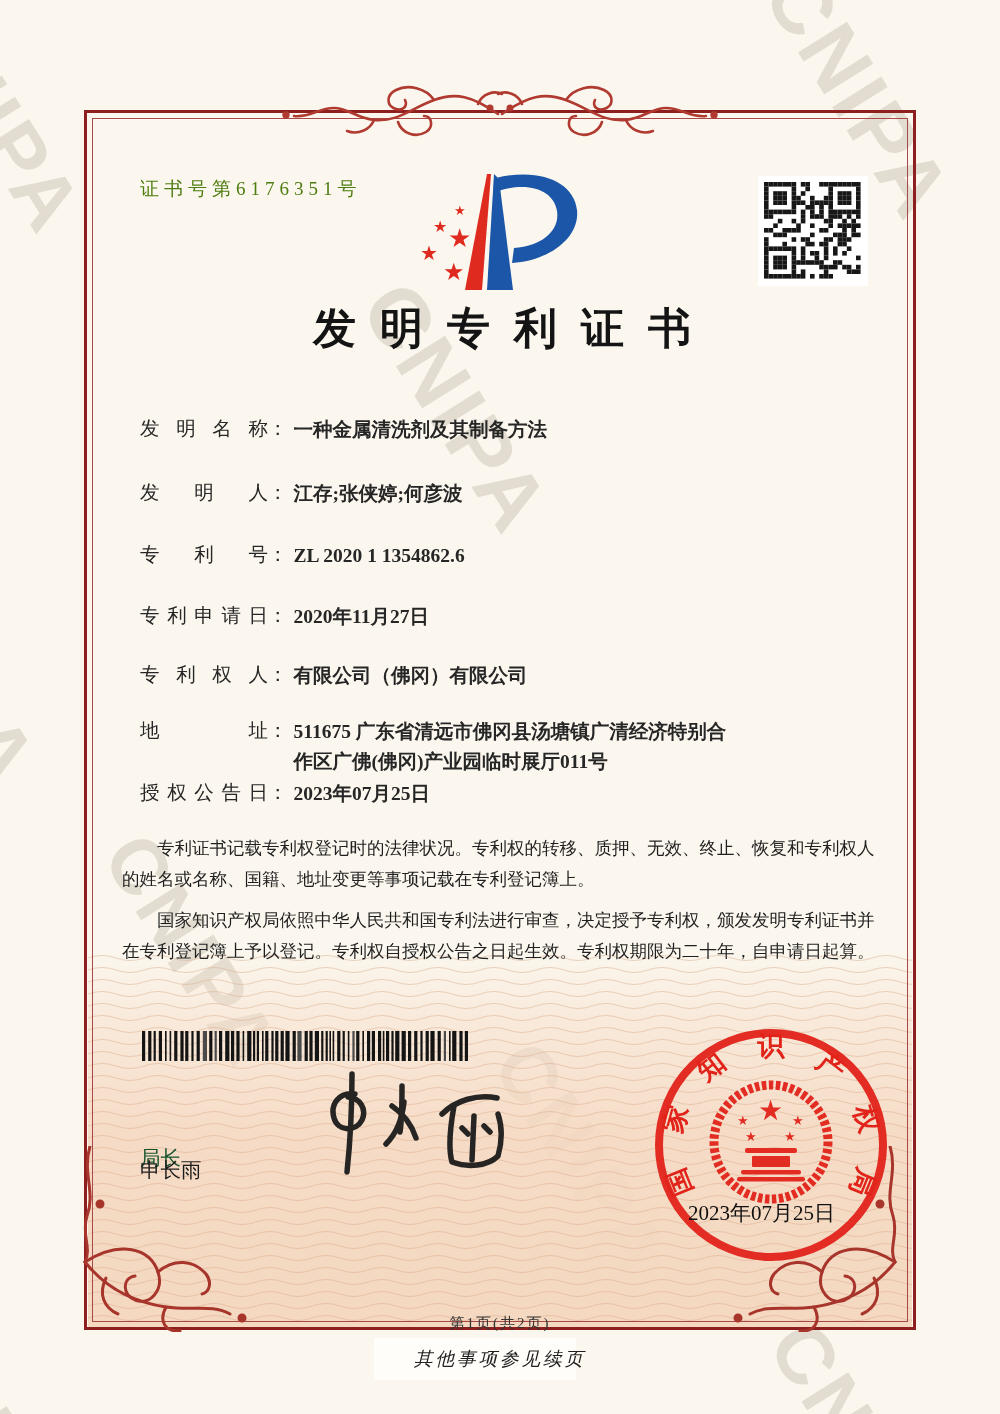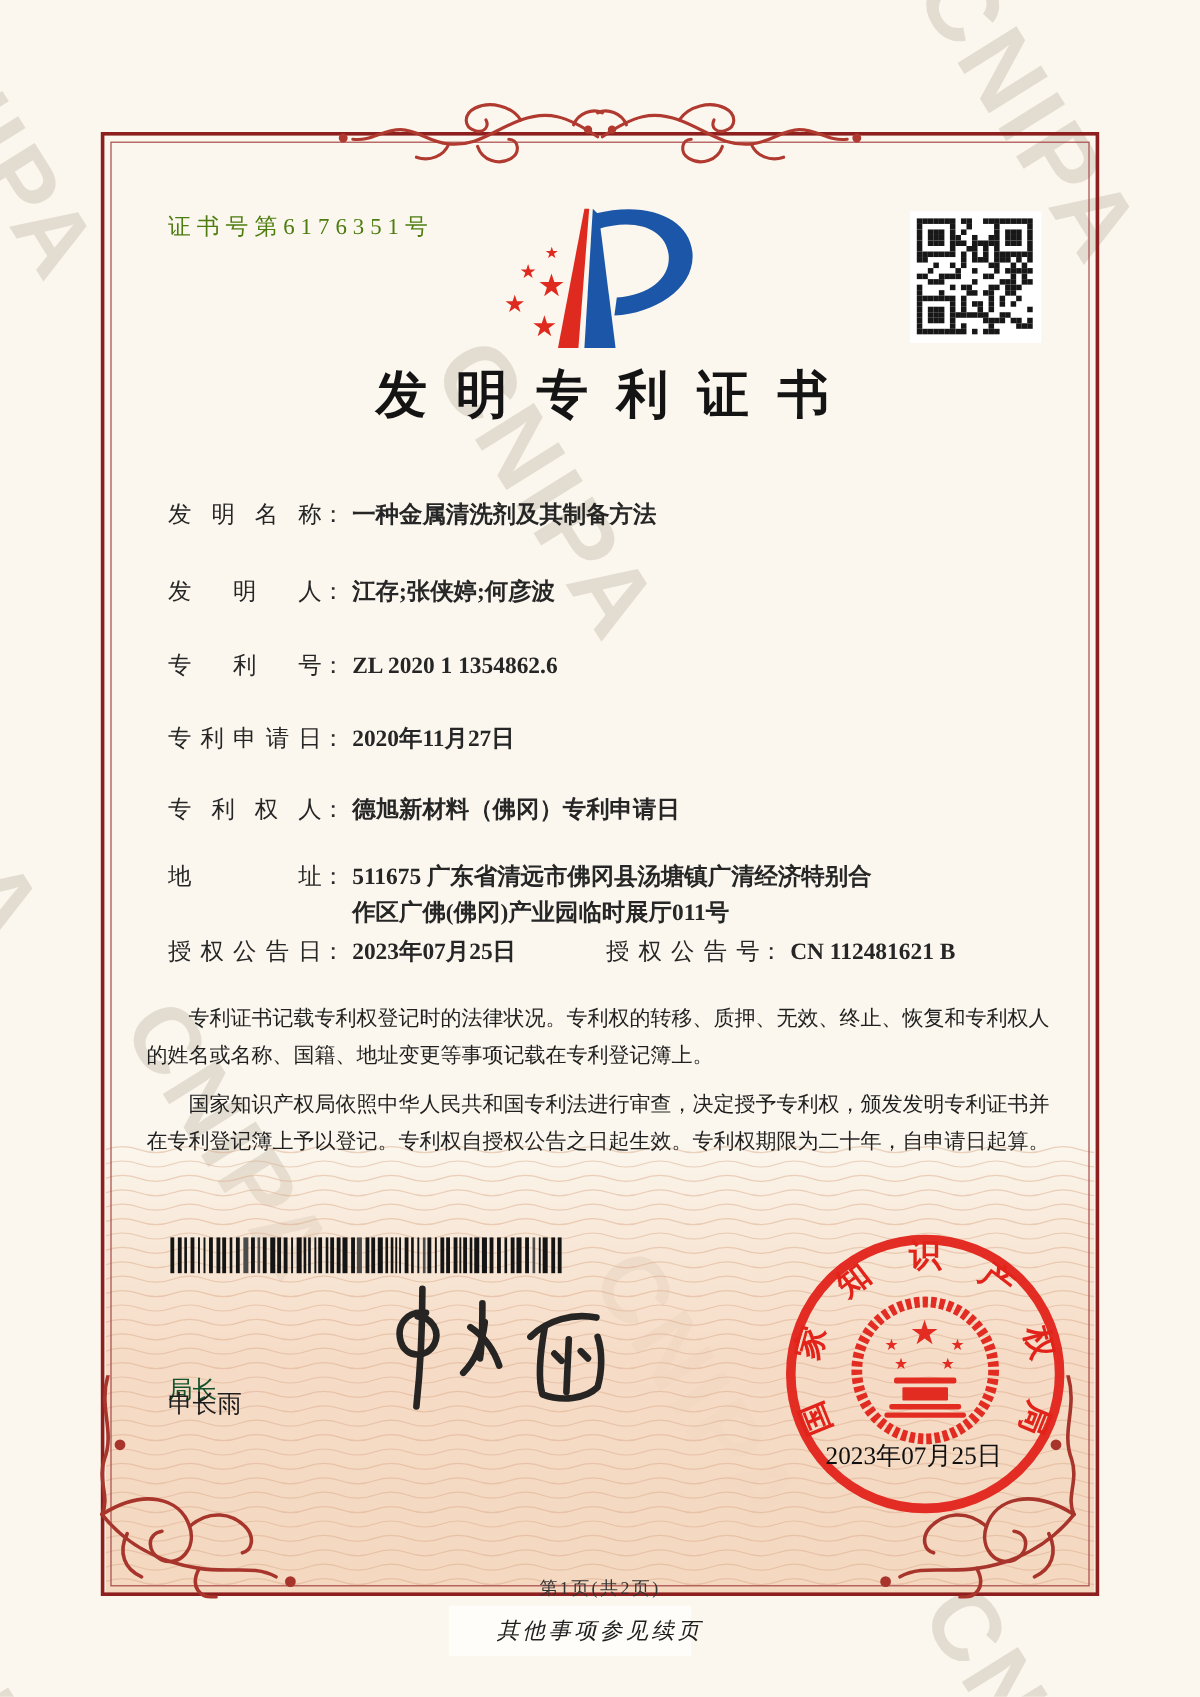--- a/index.html
+++ b/index.html
@@ -391,30 +391,27 @@
 <div class="abs frow" style="top:479px;">
   <span class="flabel">发明人</span><span class="fcolon">：</span><span class="fvalue">江存;张侠婷;何彦波</span>
 </div>
 <div class="abs frow" style="top:541px;">
   <span class="flabel">专利号</span><span class="fcolon">：</span><span class="fvalue">ZL 2020 1 1354862.6</span>
 </div>
 <div class="abs frow" style="top:602px;">
   <span class="flabel">专利申请日</span><span class="fcolon">：</span><span class="fvalue">2020年11月27日</span>
 </div>
 <div class="abs frow" style="top:661px;">
-  <span class="flabel">专利权人</span><span class="fcolon">：</span><span class="fvalue">德旭新材料（佛冈）专利申请日</span>
+  <span class="flabel">专利权人</span><span class="fcolon">：</span><span class="fvalue">有限公司（佛冈）有限公司</span>
 </div>
 <div class="abs frow" style="top:717px;">
   <span class="flabel">地址</span><span class="fcolon">：</span><span class="fvalue addr">511675 广东省清远市佛冈县汤塘镇广清经济特别合作区广佛(佛冈)产业园临时展厅011号</span>
 </div>
 <div class="abs frow" style="top:779px;">
   <span class="flabel">授权公告日</span><span class="fcolon">：</span><span class="fvalue">2023年07月25日</span>
-  <span class="grant-right">
-    <span class="flabel">授权公告号</span><span class="fcolon">：</span><span class="fvalue">CN 112481621 B</span>
-  </span>
 </div>
 
 <div class="abs paras">
   <p>专利证书记载专利权登记时的法律状况。专利权的转移、质押、无效、终止、恢复和专利权人的姓名或名称、国籍、地址变更等事项记载在专利登记簿上。</p>
   <p>国家知识产权局依照中华人民共和国专利法进行审查，决定授予专利权，颁发发明专利证书并在专利登记簿上予以登记。专利权自授权公告之日起生效。专利权期限为二十年，自申请日起算。</p>
 </div>
 
 <svg class="abs" style="left:140px;top:1031px;" width="332" height="31" id="barcode-svg">
     <rect x="2" y="0" width="3.2" height="30" fill="#141414"></rect>
     <rect x="8.2" y="0" width="3.2" height="30" fill="#141414"></rect>

